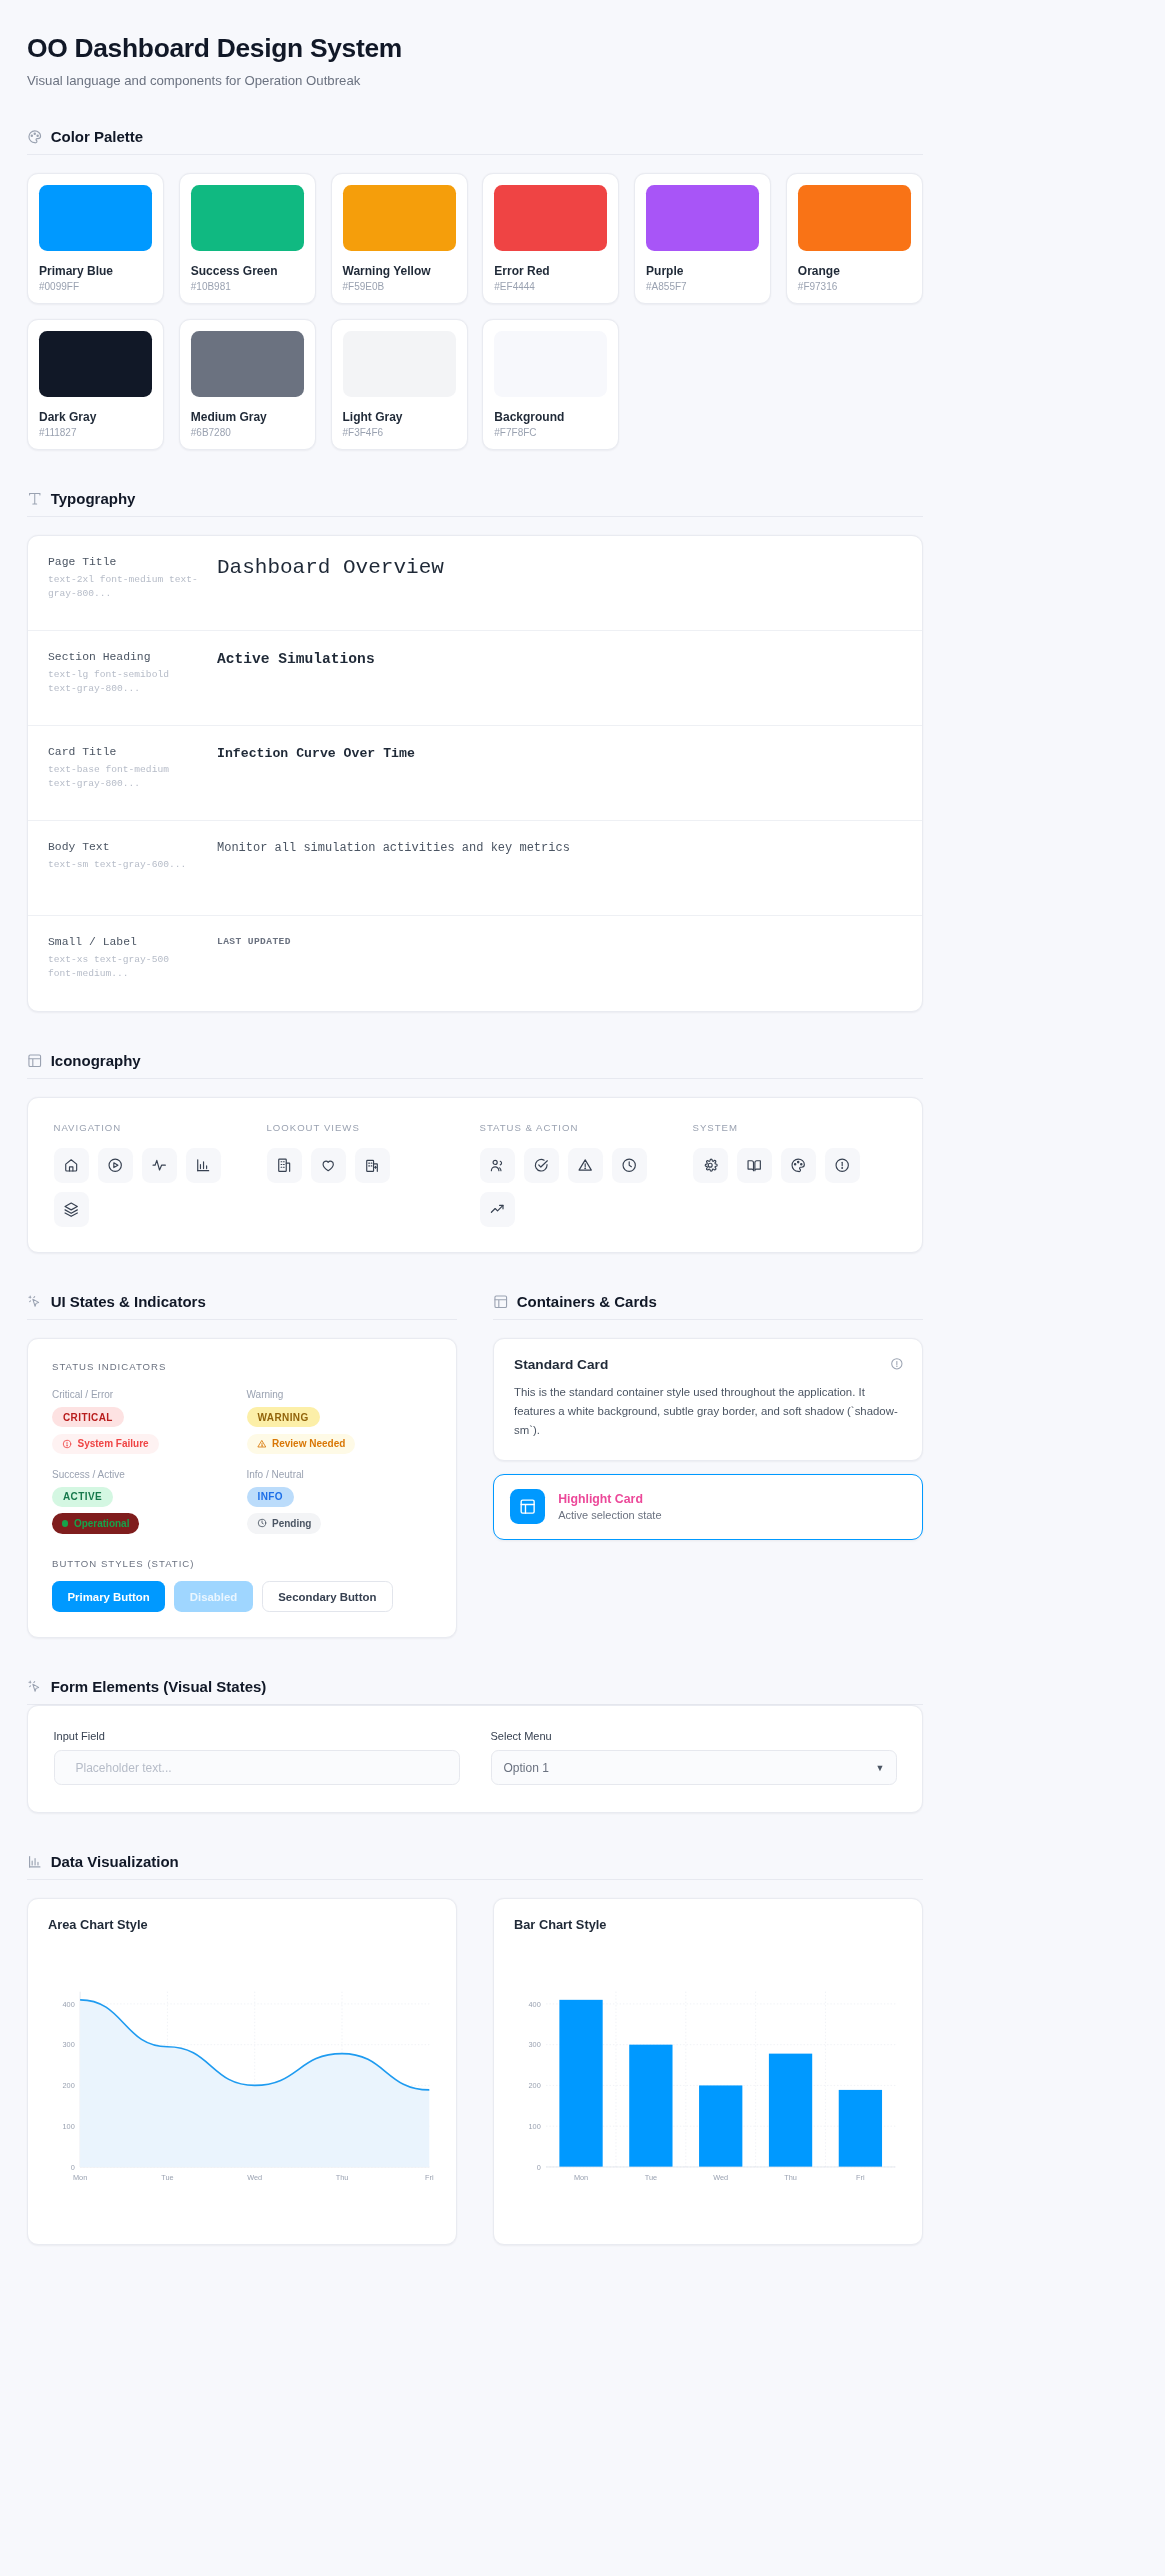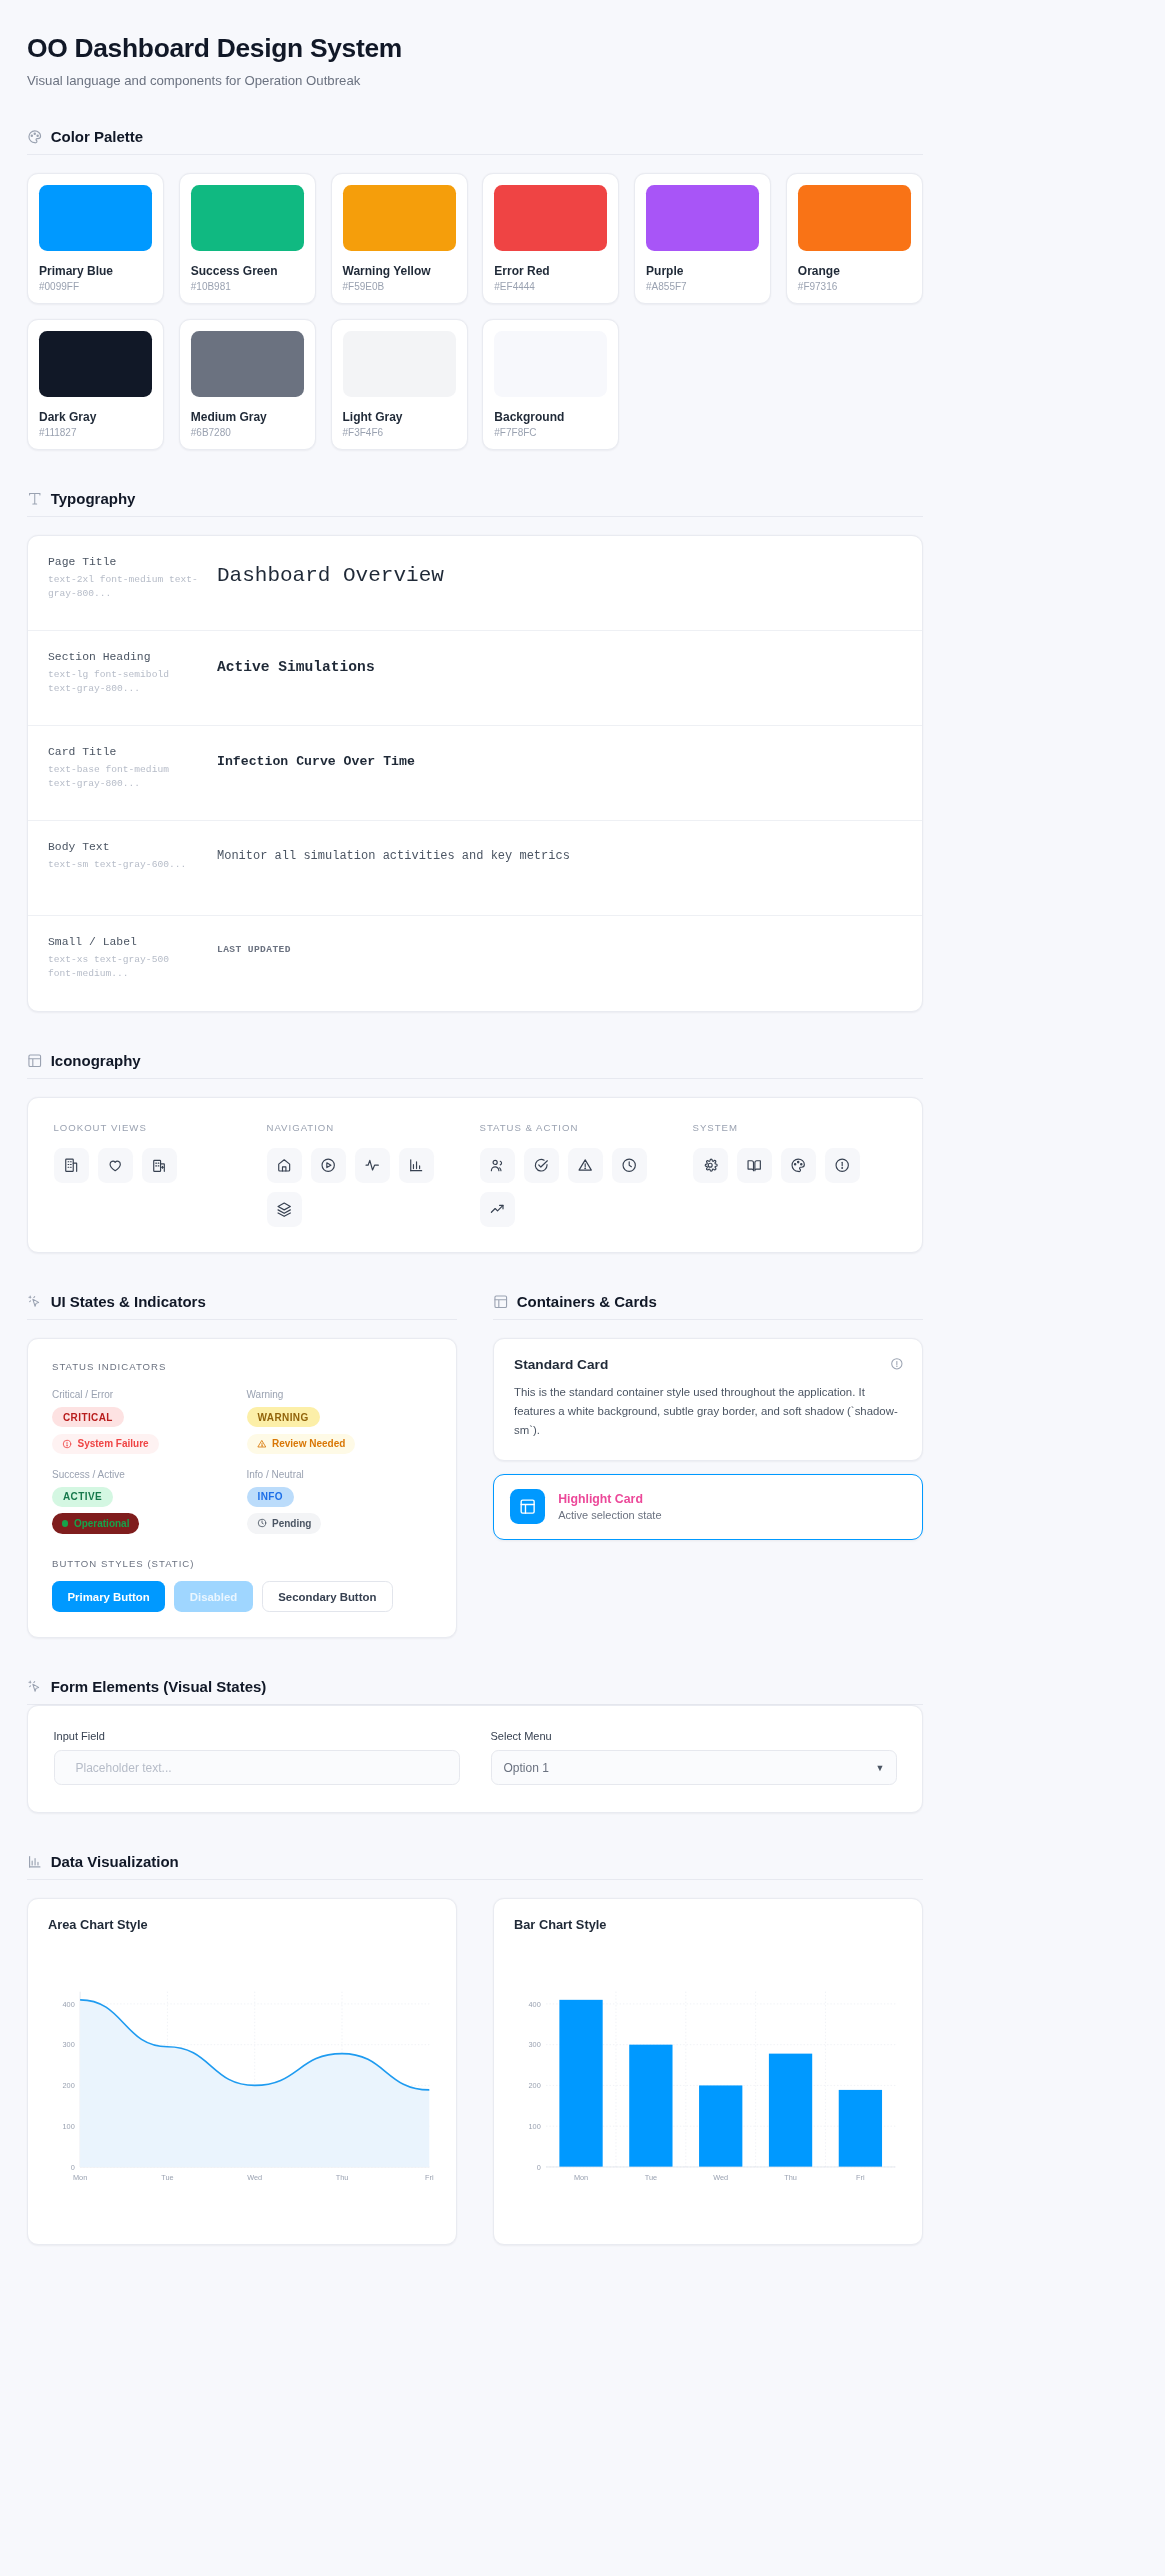--- a/index.html
+++ b/index.html
@@ -30,21 +30,21 @@
   .swatch-name { font-size: 12px; font-weight: 600; color: #1F2937; margin-top: 12.8px; }
   .swatch-hex { font-size: 10px; color: #9AA2B1; margin-top: 3.6px; }
 
   
   .type-card { background: #fff; border: 0.9px solid #E9EBF1; border-radius: 11px; margin-top: 18px; box-shadow: 0 0.9px 1.8px rgba(16,24,40,.05); overflow: hidden; }
   .type-row { display: flex; align-items: flex-start; padding: 20px 20px; border-bottom: 0.9px solid #EEF0F4; min-height: 95px; font-family: Liberation Mono, monospace; }
   .type-row:last-child { border-bottom: none; }
   .type-meta { width: 169px; flex: none; padding-right: 16.4px; }
   .type-meta .tm-name { font-size: 11.4px; color: #4B5563; }
   .type-meta .tm-spec { font-size: 9.6px; color: #B6BCC8; margin-top: 4.6px; line-height: 1.45; }
-  .type-demo { flex: 1; margin-top: 8px; }
+  .type-demo { flex: 1; }
   .d-page-title { font-size: 21px; font-weight: 400; color: #1F2937; }
   .d-section-heading { font-size: 14.6px; font-weight: 700; color: #1F2937; }
   .d-card-title { font-size: 13.2px; font-weight: 600; color: #1F2937; }
   .d-body { font-size: 12px; color: #4B5563; }
   .d-small { font-size: 9.6px; font-weight: 600; color: #6B7280; letter-spacing: 0.4px; }
 
   
   .icon-card { background: #fff; border: 0.9px solid #E9EBF1; border-radius: 11px; margin-top: 18px; padding: 24px 25.5px 25.5px; box-shadow: 0 0.9px 1.8px rgba(16,24,40,.05); }
   .icon-cols { display: grid; grid-template-columns: repeat(4, 1fr); gap: 9px; }
   .icon-group-label { font-size: 9.6px; letter-spacing: 1px; color: #9AA2B1; font-weight: 400; margin-bottom: 14.6px; }
@@ -240,76 +240,76 @@
         <svg viewBox="0 0 24 24" fill="none" stroke="currentColor" stroke-width="1.7" stroke-linecap="round" stroke-linejoin="round">
           <rect x="3" y="3" width="18" height="18" rx="2"></rect>
             <path d="M3 9h18M9 9v12"></path>
         </svg>
       </span>
       <span class="sec-title">Iconography</span>
     </div>
     <div class="icon-card">
       <div class="icon-cols" id="icon-cols">
           <div>
+            <div class="icon-group-label">NAVIGATION</div>
+            <div class="icon-wrap">
+              <span class="icon-box">
+                <svg viewBox="0 0 24 24" fill="none" stroke="currentColor" stroke-width="1.7" stroke-linecap="round" stroke-linejoin="round">
+                  <path d="M4 10.5 12 4l8 6.5V19a1.5 1.5 0 0 1-1.5 1.5h-13A1.5 1.5 0 0 1 4 19z"></path>
+                  <path d="M9.5 20.5v-6h5v6"></path>
+                </svg>
+              </span>
+              <span class="icon-box">
+                <svg viewBox="0 0 24 24" fill="none" stroke="currentColor" stroke-width="1.7" stroke-linecap="round" stroke-linejoin="round">
+                  <circle cx="12" cy="12" r="9"></circle>
+                  <path d="M10 8.5l6 3.5-6 3.5z"></path>
+                </svg>
+              </span>
+              <span class="icon-box">
+                <svg viewBox="0 0 24 24" fill="none" stroke="currentColor" stroke-width="1.7" stroke-linecap="round" stroke-linejoin="round">
+                  <path d="M3 12h3l2.5-7 4 14L15.5 12H21"></path>
+                </svg>
+              </span>
+              <span class="icon-box">
+                <svg viewBox="0 0 24 24" fill="none" stroke="currentColor" stroke-width="1.7" stroke-linecap="round" stroke-linejoin="round">
+                  <path d="M4 20V4"></path>
+                  <path d="M4 20h16"></path>
+                  <path d="M8 17v-6M12.5 17V7M17 17v-4"></path>
+                </svg>
+              </span>
+              <span class="icon-box">
+                <svg viewBox="0 0 24 24" fill="none" stroke="currentColor" stroke-width="1.7" stroke-linecap="round" stroke-linejoin="round">
+                  <path d="M12 3 3 8l9 5 9-5z"></path>
+                  <path d="M3 13l9 5 9-5"></path>
+                  <path d="M3 17.5l9 5 9-5"></path>
+                </svg>
+              </span>
+            </div>
+          </div>
+          <div>
             <div class="icon-group-label">LOOKOUT VIEWS</div>
             <div class="icon-wrap">
               <span class="icon-box">
                 <svg viewBox="0 0 24 24" fill="none" stroke="currentColor" stroke-width="1.7" stroke-linecap="round" stroke-linejoin="round">
                   <rect x="4" y="3" width="11" height="18" rx="1"></rect>
                   <path d="M15 9h4.5a.5.5 0 0 1 .5.5V21"></path>
                   <path d="M7.5 7h1M11 7h1M7.5 11h1M11 11h1M7.5 15h1M11 15h1"></path>
                 </svg>
               </span>
               <span class="icon-box">
                 <svg viewBox="0 0 24 24" fill="none" stroke="currentColor" stroke-width="1.7" stroke-linecap="round" stroke-linejoin="round">
                   <path d="M12 20s-7.5-4.6-7.5-9.5A4.2 4.2 0 0 1 12 7.8a4.2 4.2 0 0 1 7.5 2.7C19.5 15.4 12 20 12 20z"></path>
                 </svg>
               </span>
               <span class="icon-box">
                 <svg viewBox="0 0 24 24" fill="none" stroke="currentColor" stroke-width="1.7" stroke-linecap="round" stroke-linejoin="round">
                   <rect x="4" y="5" width="10" height="16" rx="1"></rect>
                   <path d="M14 10h5a.5.5 0 0 1 .5.5V21"></path>
                   <path d="M16.8 13.5v3M15.3 15h3"></path>
                   <path d="M7 9h1M10.5 9h1M7 13h1M10.5 13h1"></path>
-                </svg>
-              </span>
-            </div>
-          </div>
-          <div>
-            <div class="icon-group-label">NAVIGATION</div>
-            <div class="icon-wrap">
-              <span class="icon-box">
-                <svg viewBox="0 0 24 24" fill="none" stroke="currentColor" stroke-width="1.7" stroke-linecap="round" stroke-linejoin="round">
-                  <path d="M4 10.5 12 4l8 6.5V19a1.5 1.5 0 0 1-1.5 1.5h-13A1.5 1.5 0 0 1 4 19z"></path>
-                  <path d="M9.5 20.5v-6h5v6"></path>
-                </svg>
-              </span>
-              <span class="icon-box">
-                <svg viewBox="0 0 24 24" fill="none" stroke="currentColor" stroke-width="1.7" stroke-linecap="round" stroke-linejoin="round">
-                  <circle cx="12" cy="12" r="9"></circle>
-                  <path d="M10 8.5l6 3.5-6 3.5z"></path>
-                </svg>
-              </span>
-              <span class="icon-box">
-                <svg viewBox="0 0 24 24" fill="none" stroke="currentColor" stroke-width="1.7" stroke-linecap="round" stroke-linejoin="round">
-                  <path d="M3 12h3l2.5-7 4 14L15.5 12H21"></path>
-                </svg>
-              </span>
-              <span class="icon-box">
-                <svg viewBox="0 0 24 24" fill="none" stroke="currentColor" stroke-width="1.7" stroke-linecap="round" stroke-linejoin="round">
-                  <path d="M4 20V4"></path>
-                  <path d="M4 20h16"></path>
-                  <path d="M8 17v-6M12.5 17V7M17 17v-4"></path>
-                </svg>
-              </span>
-              <span class="icon-box">
-                <svg viewBox="0 0 24 24" fill="none" stroke="currentColor" stroke-width="1.7" stroke-linecap="round" stroke-linejoin="round">
-                  <path d="M12 3 3 8l9 5 9-5z"></path>
-                  <path d="M3 13l9 5 9-5"></path>
-                  <path d="M3 17.5l9 5 9-5"></path>
                 </svg>
               </span>
             </div>
           </div>
           <div>
             <div class="icon-group-label">STATUS &amp; ACTION</div>
             <div class="icon-wrap">
               <span class="icon-box">
                 <svg viewBox="0 0 24 24" fill="none" stroke="currentColor" stroke-width="1.7" stroke-linecap="round" stroke-linejoin="round">
                   <circle cx="9" cy="8" r="3"></circle>

